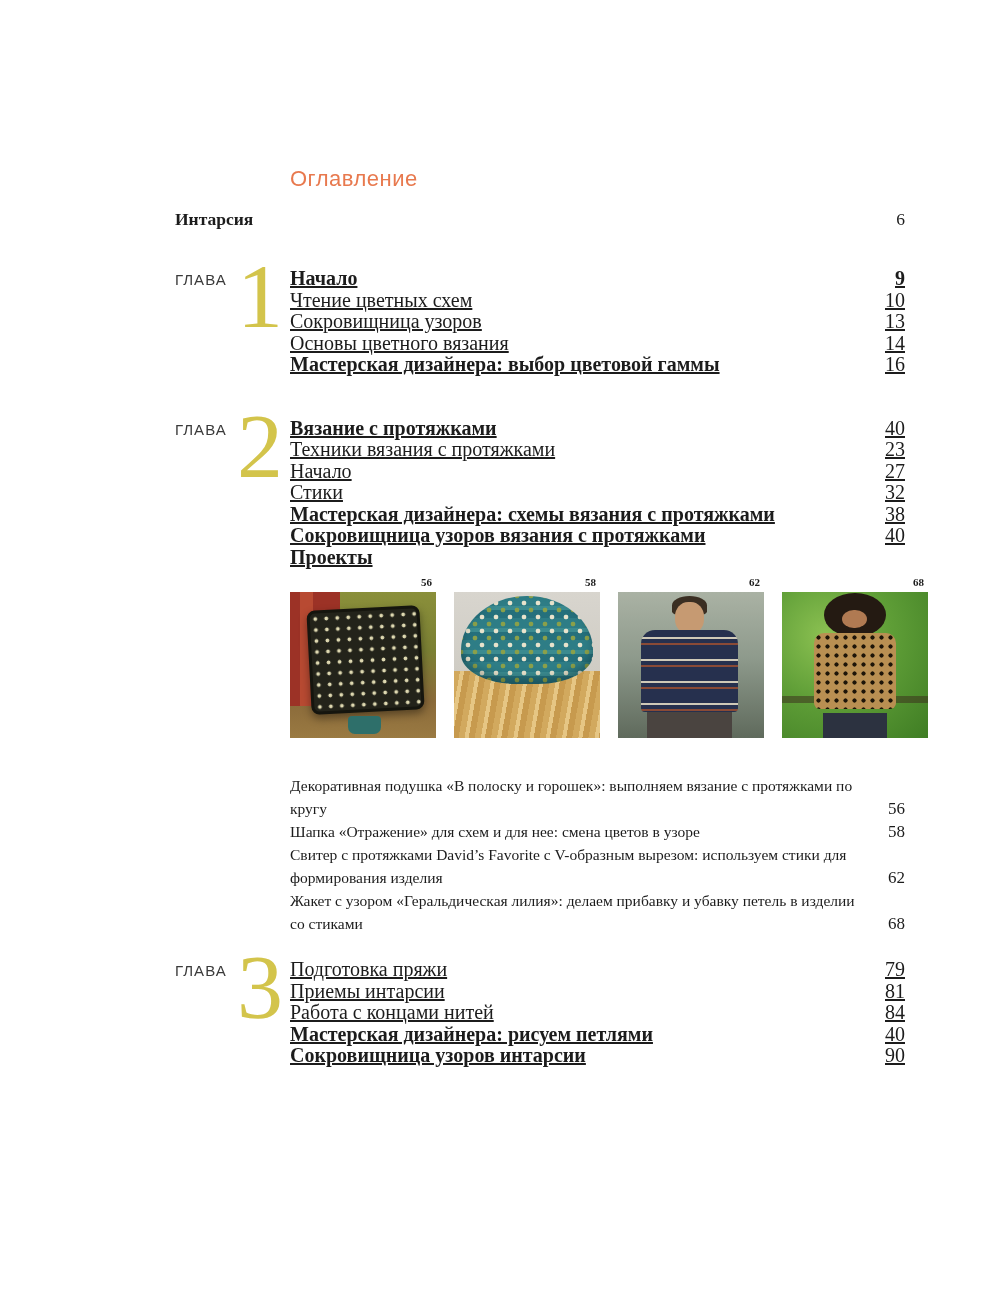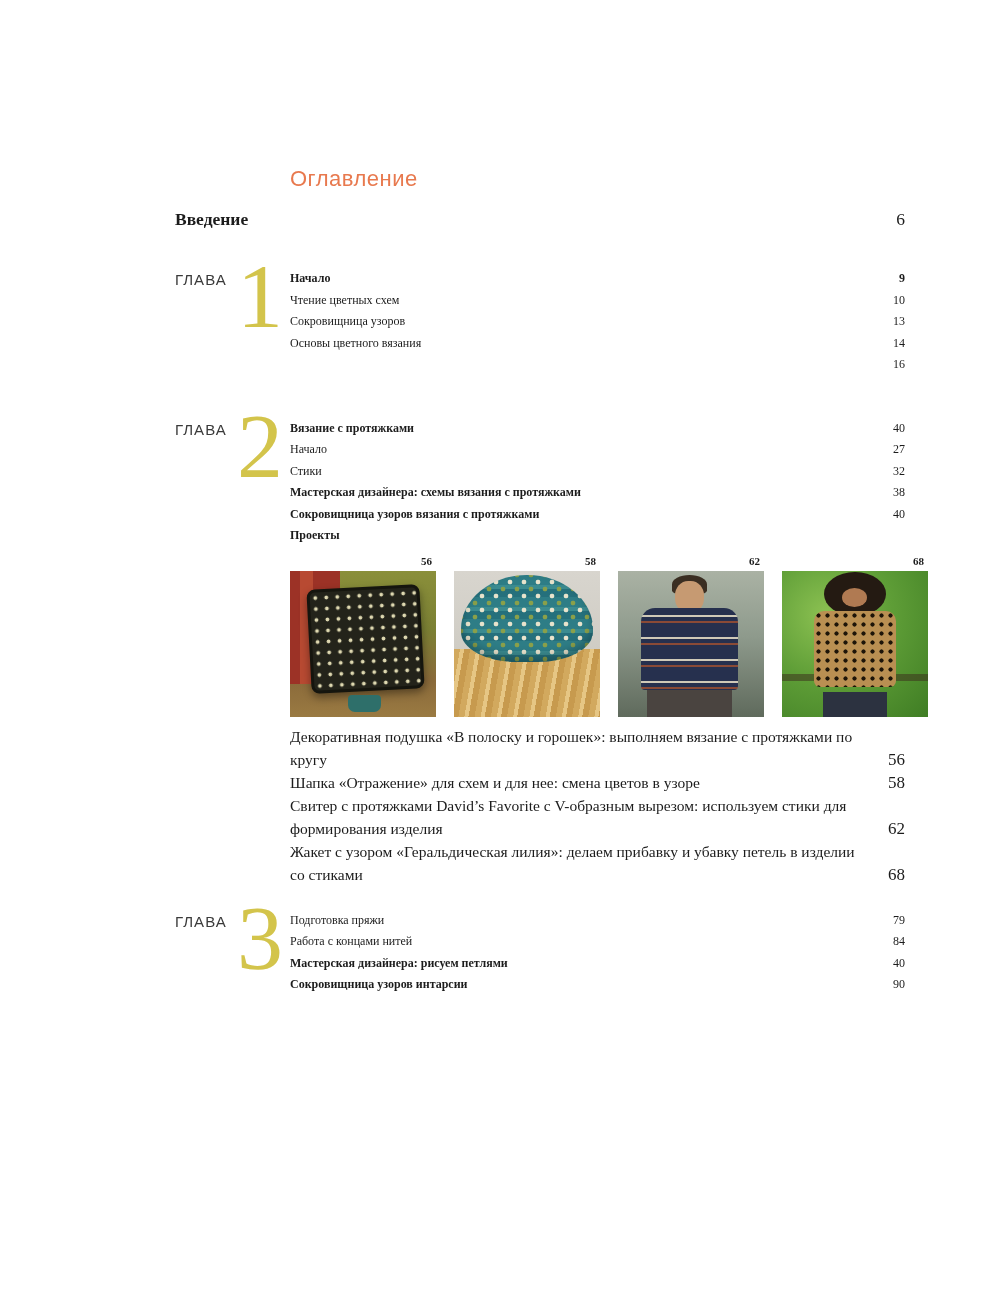--- a/index.html
+++ b/index.html
@@ -25,21 +25,21 @@
   .ch3{margin-top:24px;}
   .glava{
     position:absolute;left:0;top:3px;
     font-family:"Liberation Sans",sans-serif;font-size:15px;color:#3a3a3a;letter-spacing:1px;
   }
   .numeral{
     position:absolute;left:62px;top:-18px;
     font-family:"Liberation Serif",serif;font-size:92px;line-height:1;
     color:#d3c44b;font-weight:400;
   }
-  .row{display:flex;font-size:12px;line-height:21.5px;}
+  .row{display:flex;font-size:20px;line-height:21.5px;text-decoration:underline;}
   .row .pg{margin-left:auto;font-weight:400;}
   .row.bt .t{font-weight:700;}
   .row.bp .pg{font-weight:700;}
 
   
   .photo-strip{margin-left:115px;margin-top:8px;width:638px;}
   .nums{display:flex;gap:18px;}
   .nums .pnum{width:146px;text-align:right;font-size:11px;font-weight:700;line-height:13px;padding-right:4px;box-sizing:border-box;}
   .prow{display:flex;gap:18px;margin-top:3px;}
   .photo{width:146px;height:146px;position:relative;overflow:hidden;background:#888;}
@@ -81,34 +81,34 @@
   .p4 .rail{position:absolute;left:0;bottom:24%;width:100%;height:5%;background:rgba(60,50,30,.55);}
   .p4 .hairw{position:absolute;left:29%;top:1%;width:42%;height:30%;background:#241a12;border-radius:50%;}
   .p4 .facew{position:absolute;left:41%;top:12%;width:17%;height:13%;background:#b07a52;border-radius:50%;}
   .p4 .card{position:absolute;left:22%;top:28%;width:56%;height:52%;border-radius:10px 10px 6px 6px;
     background-color:#b98f52;
     background-image:radial-gradient(#1d1408 1.8px,transparent 2.4px);
     background-size:9px 9px;}
   .p4 .jeans{position:absolute;left:28%;bottom:0;width:44%;height:17%;background:#2c3240;}
 
   
-  .projects{margin-left:115px;margin-top:8px;width:615px;}
+  .projects{margin-left:115px;margin-top:36px;width:615px;}
   .project{display:flex;align-items:flex-end;}
   .project .ptext{width:575px;font-size:15.5px;line-height:23px;}
   .project .ppage{margin-left:auto;font-size:17px;line-height:23px;}
 </style>
 </head>
 <body>
 
 <div class="page">
 
   <h1 class="title">Оглавление</h1>
 
   <div class="intro-row">
-    <span class="t">Введение</span>
+    <span class="t">Интарсия</span>
     <span class="pg">6</span>
   </div>
 
   <section class="chapter ch1">
     <span class="glava">ГЛАВА</span>
     <span class="numeral">1</span>
     <div class="row bt bp">
       <span class="t">Начало</span>
       <span class="pg">9</span>
     </div>
@@ -118,30 +118,35 @@
     </div>
     <div class="row">
       <span class="t">Сокровищница узоров</span>
       <span class="pg">13</span>
     </div>
     <div class="row">
       <span class="t">Основы цветного вязания</span>
       <span class="pg">14</span>
     </div>
     <div class="row bt">
+      <span class="t">Мастерская дизайнера: выбор цветовой гаммы</span>
       <span class="pg">16</span>
     </div>
   </section>
 
   <section class="chapter ch2">
     <span class="glava">ГЛАВА</span>
     <span class="numeral">2</span>
     <div class="row bt">
       <span class="t">Вязание с протяжками</span>
       <span class="pg">40</span>
+    </div>
+    <div class="row">
+      <span class="t">Техники вязания с протяжками</span>
+      <span class="pg">23</span>
     </div>
     <div class="row">
       <span class="t">Начало</span>
       <span class="pg">27</span>
     </div>
     <div class="row">
       <span class="t">Стики</span>
       <span class="pg">32</span>
     </div>
     <div class="row bt">
@@ -212,20 +217,24 @@
   </div>
 
   <section class="chapter ch3">
     <span class="glava">ГЛАВА</span>
     <span class="numeral">3</span>
     <div class="row">
       <span class="t">Подготовка пряжи</span>
       <span class="pg">79</span>
     </div>
     <div class="row">
+      <span class="t">Приемы интарсии</span>
+      <span class="pg">81</span>
+    </div>
+    <div class="row">
       <span class="t">Работа с концами нитей</span>
       <span class="pg">84</span>
     </div>
     <div class="row bt">
       <span class="t">Мастерская дизайнера: рисуем петлями</span>
       <span class="pg">40</span>
     </div>
     <div class="row bt">
       <span class="t">Сокровищница узоров интарсии</span>
       <span class="pg">90</span>

